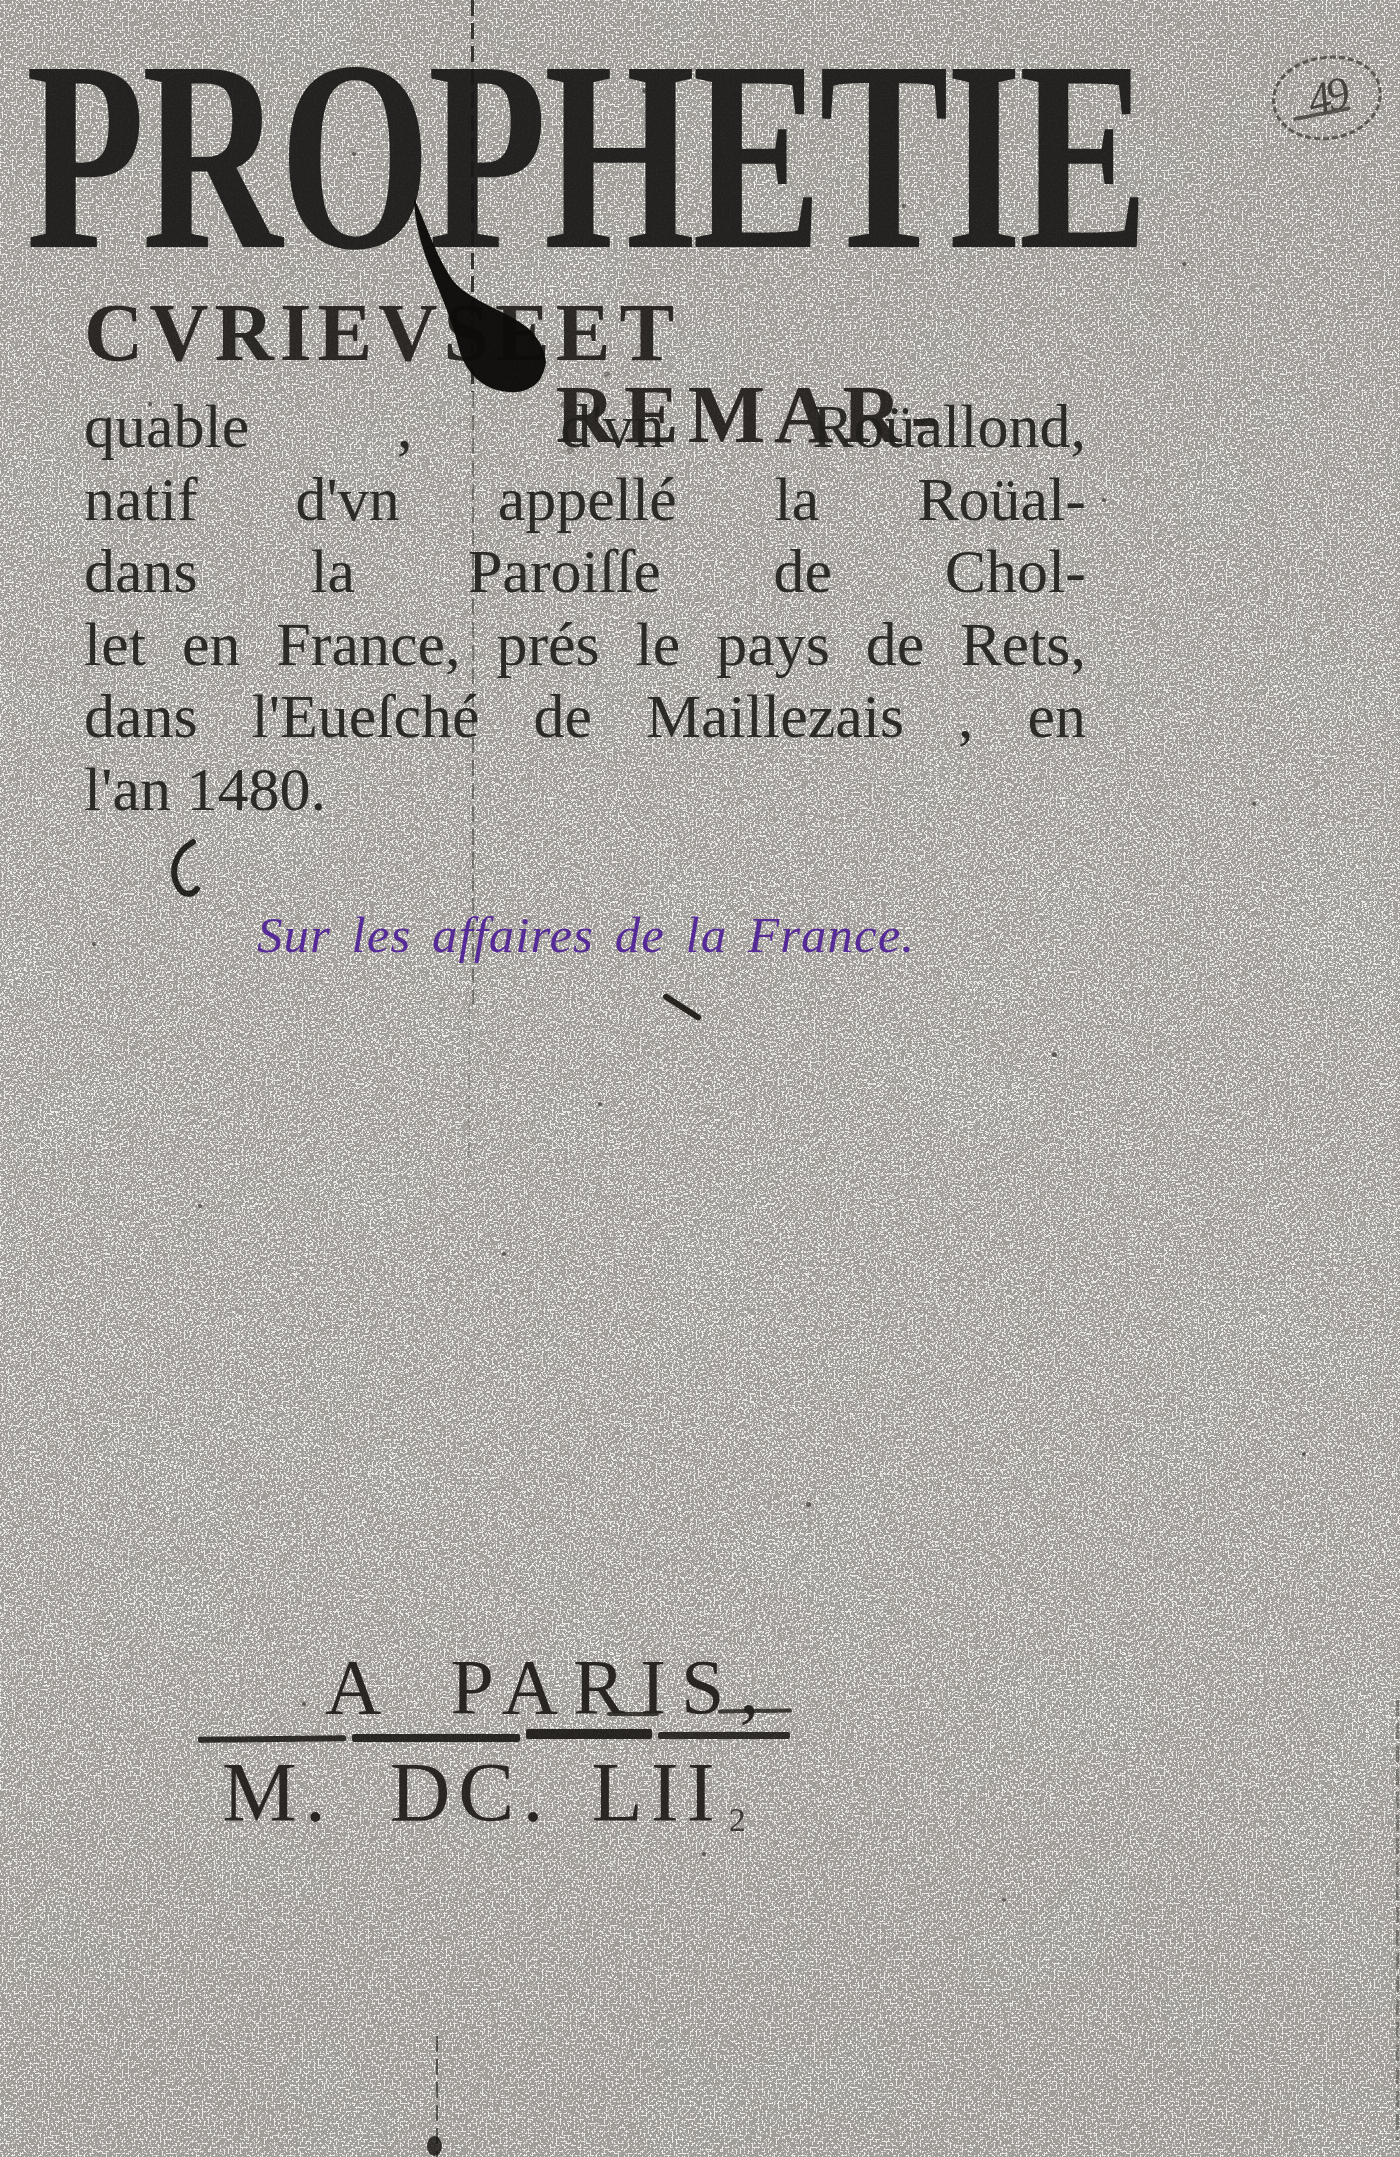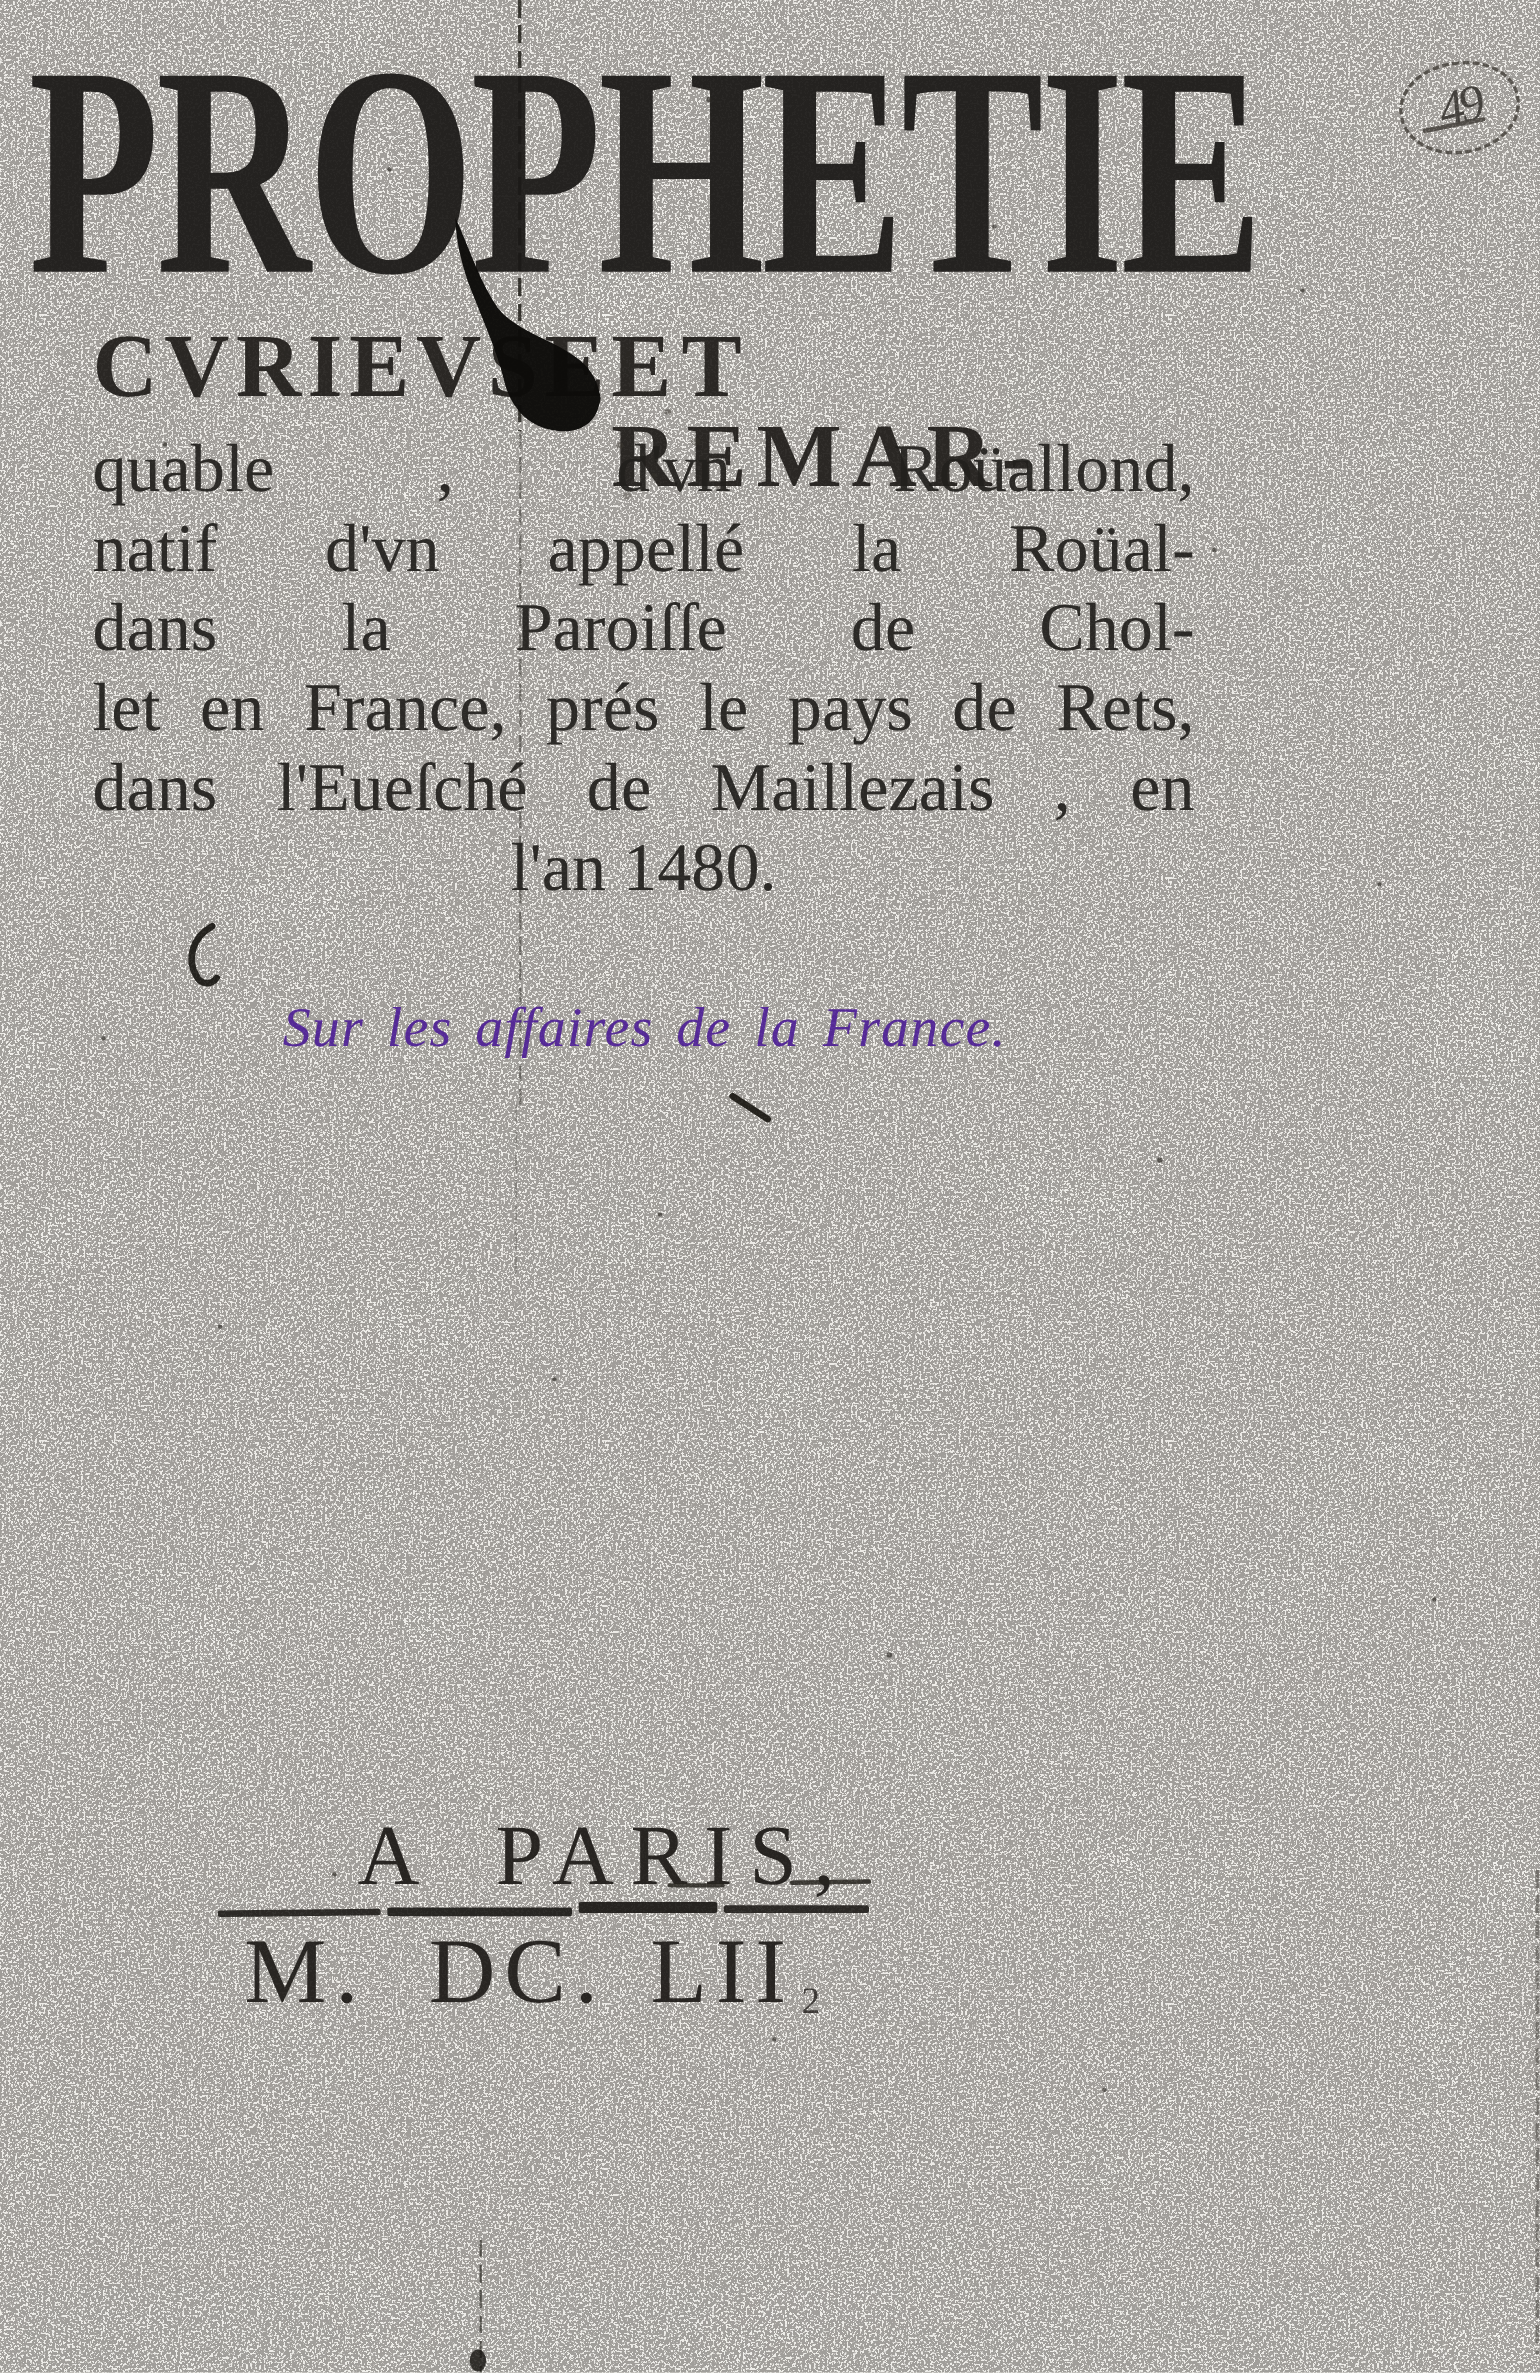--- a/index.html
+++ b/index.html
@@ -42,21 +42,21 @@
     display:flex;justify-content:space-between;
     font-size:82px;line-height:1;font-weight:600;color:#211e1b;opacity:.92;
   }
   .headline .p1{letter-spacing:6px;}
   .headline .p2{letter-spacing:9px;word-spacing:26px;font-family:Liberation Serif, serif;}
   
   .body-block{
     position:absolute;left:84px;top:390px;width:1002px;
     font-size:62px;line-height:72.5px;color:#22201d;opacity:.92;
   }
-  .body-line{display:flex;justify-content:space-between;height:72.5px;text-align:center;}
+  .body-line{display:flex;justify-content:space-between;height:72.5px;}
   .body-line.last{display:block;}
   
   .hook-mark{position:absolute;left:163px;top:838px;opacity:.88;}
   .epigraph{
     position:absolute;left:257px;top:906px;
     font-size:51px;font-style:italic;letter-spacing:1px;word-spacing:7px;
     color:#4c1d95;opacity:.9;white-space:nowrap;
   }
   .slash-mark{
     position:absolute;left:660px;top:1004px;width:44px;height:6px;

